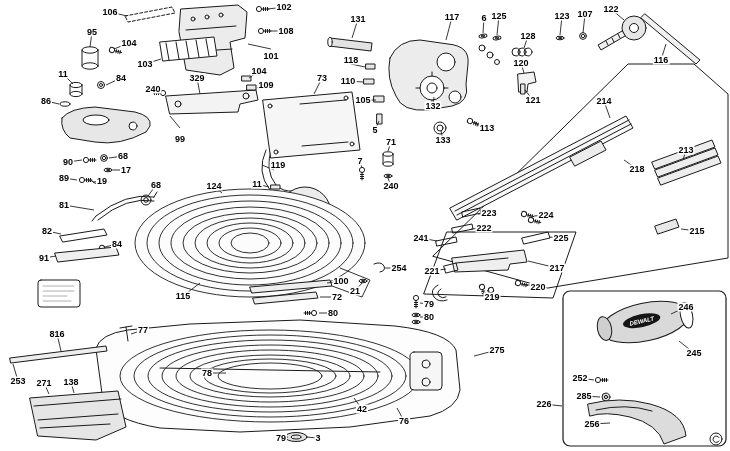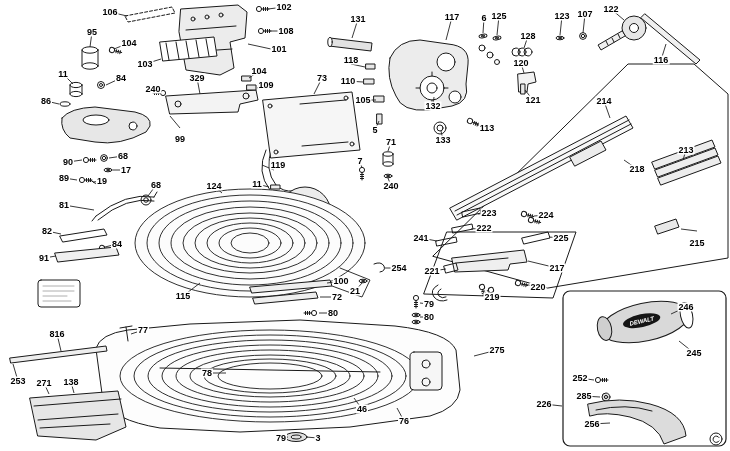--- a/index.html
+++ b/index.html
@@ -377,21 +377,21 @@
       <span class="part-label" style="left: 452px; top: 17px;">117</span>
       <span class="part-label" style="left: 484px; top: 18px;">6</span>
       <span class="part-label" style="left: 499px; top: 16px;">125</span>
       <span class="part-label" style="left: 562px; top: 16px;">123</span>
       <span class="part-label" style="left: 585px; top: 14px;">107</span>
       <span class="part-label" style="left: 611px; top: 9px;">122</span>
       <span class="part-label" style="left: 286px; top: 31px;">108</span>
       <span class="part-label" style="left: 92px; top: 32px;">95</span>
       <span class="part-label" style="left: 528px; top: 36px;">128</span>
       <span class="part-label" style="left: 129px; top: 43px;">104</span>
-      <span class="part-label" style="left: 271px; top: 49px; margin-left: 8px;">101</span>
+      <span class="part-label" style="left: 271px; top: 56px;">101</span>
       <span class="part-label" style="left: 661px; top: 60px;">116</span>
       <span class="part-label" style="left: 521px; top: 63px; text-align: center;">120</span>
       <span class="part-label" style="left: 145px; top: 64px;">103</span>
       <span class="part-label" style="left: 351px; top: 60px;">118</span>
       <span class="part-label" style="left: 63px; top: 74px;">11</span>
       <span class="part-label" style="left: 121px; top: 78px;">84</span>
       <span class="part-label" style="left: 197px; top: 78px;">329</span>
       <span class="part-label" style="left: 259px; top: 71px;">104</span>
       <span class="part-label" style="left: 322px; top: 78px;">73</span>
       <span class="part-label" style="left: 348px; top: 81px;">110</span>
@@ -414,21 +414,21 @@
       <span class="part-label" style="left: 64px; top: 178px;">89</span>
       <span class="part-label" style="left: 102px; top: 181px;">19</span>
       <span class="part-label" style="left: 257px; top: 184px;">11</span>
       <span class="part-label" style="left: 156px; top: 185px;">68</span>
       <span class="part-label" style="left: 214px; top: 186px;">124</span>
       <span class="part-label" style="left: 391px; top: 186px;">240</span>
       <span class="part-label" style="left: 64px; top: 205px;">81</span>
       <span class="part-label" style="left: 604px; top: 101px;">214</span>
       <span class="part-label" style="left: 686px; top: 150px;">213</span>
       <span class="part-label" style="left: 637px; top: 169px;">218</span>
-      <span class="part-label" style="left: 697px; top: 231px; margin-top: 12px;">215</span>
+      <span class="part-label" style="left: 697px; top: 231px;">215</span>
       <span class="part-label" style="left: 489px; top: 213px;">223</span>
       <span class="part-label" style="left: 546px; top: 215px;">224</span>
       <span class="part-label" style="left: 484px; top: 228px;">222</span>
       <span class="part-label" style="left: 561px; top: 238px;">225</span>
       <span class="part-label" style="left: 421px; top: 238px;">241</span>
       <span class="part-label" style="left: 557px; top: 268px;">217</span>
       <span class="part-label" style="left: 432px; top: 271px;">221</span>
       <span class="part-label" style="left: 492px; top: 297px;">219</span>
       <span class="part-label" style="left: 538px; top: 287px;">220</span>
       <span class="part-label" style="left: 47px; top: 231px;">82</span>
@@ -442,21 +442,21 @@
       <span class="part-label" style="left: 333px; top: 313px;">80</span>
       <span class="part-label" style="left: 429px; top: 304px;">79</span>
       <span class="part-label" style="left: 429px; top: 317px;">80</span>
       <span class="part-label" style="left: 497px; top: 350px;">275</span>
       <span class="part-label" style="left: 57px; top: 334px;">816</span>
       <span class="part-label" style="left: 143px; top: 330px;">77</span>
       <span class="part-label" style="left: 207px; top: 373px;">78</span>
       <span class="part-label" style="left: 18px; top: 381px;">253</span>
       <span class="part-label" style="left: 44px; top: 383px;">271</span>
       <span class="part-label" style="left: 71px; top: 382px;">138</span>
-      <span class="part-label" style="left: 362px; top: 409px;">46</span>
+      <span class="part-label" style="left: 362px; top: 409px;">42</span>
       <span class="part-label" style="left: 404px; top: 421px;">76</span>
       <span class="part-label" style="left: 281px; top: 438px;">79</span>
       <span class="part-label" style="left: 318px; top: 438px;">3</span>
       <span class="part-label" style="left: 686px; top: 307px;">246</span>
       <span class="part-label" style="left: 694px; top: 353px;">245</span>
       <span class="part-label" style="left: 580px; top: 378px;">252</span>
       <span class="part-label" style="left: 584px; top: 396px;">285</span>
       <span class="part-label" style="left: 544px; top: 404px;">226</span>
       <span class="part-label" style="left: 592px; top: 424px;">256</span>
     </div>

